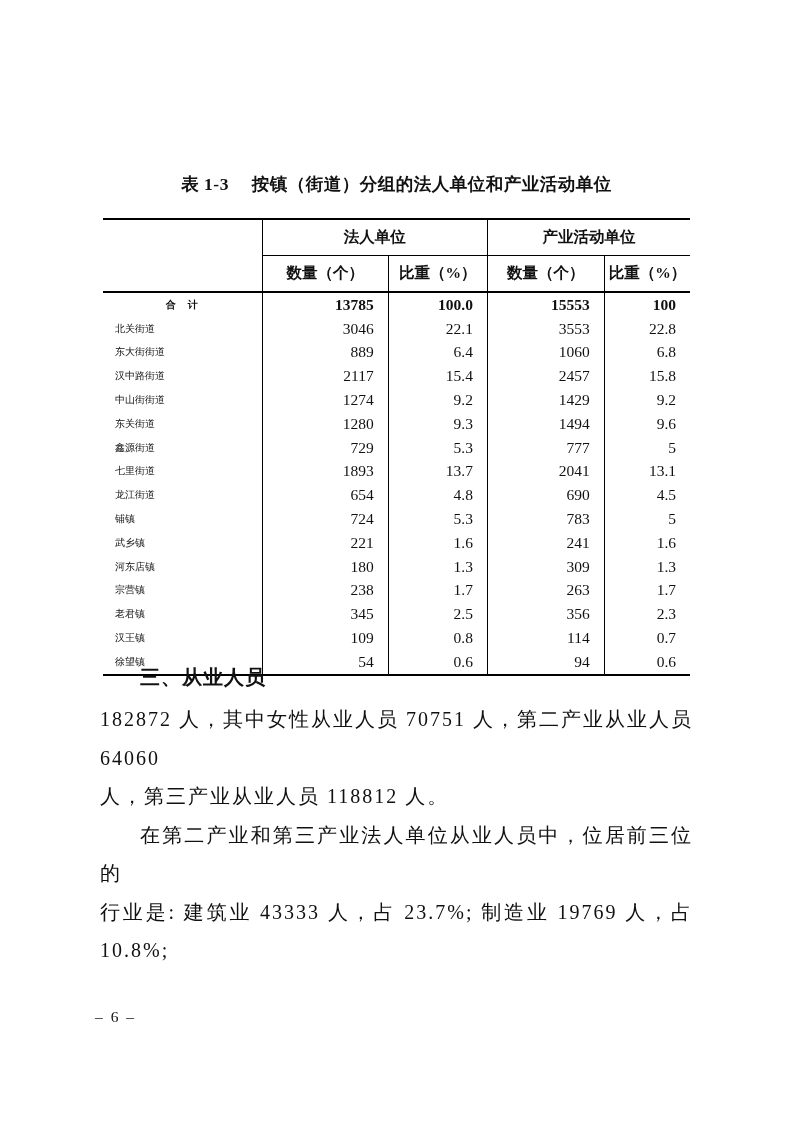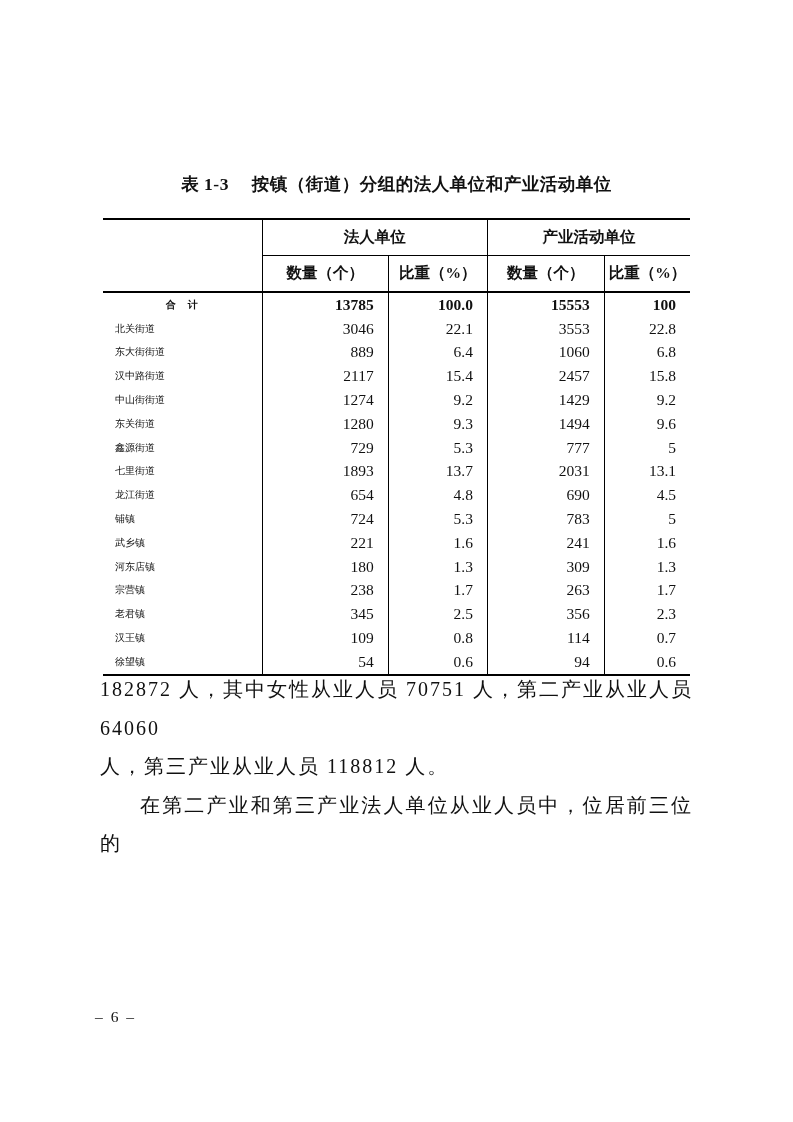--- a/index.html
+++ b/index.html
@@ -159,21 +159,21 @@
             <td class="rowlabel">鑫源街道</td>
             <td class="num">729</td>
             <td class="num">5.3</td>
             <td class="num">777</td>
             <td class="num">5</td>
           </tr>
           <tr>
             <td class="rowlabel">七里街道</td>
             <td class="num">1893</td>
             <td class="num">13.7</td>
-            <td class="num">2031</td>
+            <td class="num">2041</td>
             <td class="num">13.1</td>
           </tr>
           <tr>
             <td class="rowlabel">龙江街道</td>
             <td class="num">654</td>
             <td class="num">4.8</td>
             <td class="num">690</td>
             <td class="num">4.5</td>
           </tr>
           <tr>
@@ -222,27 +222,29 @@
             <td class="rowlabel">徐望镇</td>
             <td class="num">54</td>
             <td class="num">0.6</td>
             <td class="num">94</td>
             <td class="num">0.6</td>
           </tr>
         </tbody>
     </table>
 
     <div class="section">
+      <div class="section-heading">三、从业人员</div>
       <div class="paragraphs" id="paragraphs">
           <div>
             <div class="line">182872 人，其中女性从业人员 70751 人，第二产业从业人员 64060</div>
             <div class="line last">人，第三产业从业人员 118812 人。</div>
           </div>
           <div>
             <div class="line first">在第二产业和第三产业法人单位从业人员中，位居前三位的</div>
+            <div class="line">行业是: 建筑业 43333 人，占 23.7%; 制造业 19769 人，占 10.8%;</div>
           </div>
         </div>
     </div>
 
   </div>
 
   <div class="page-number">– 6 –</div>
 </div>
 
 </body></html>

